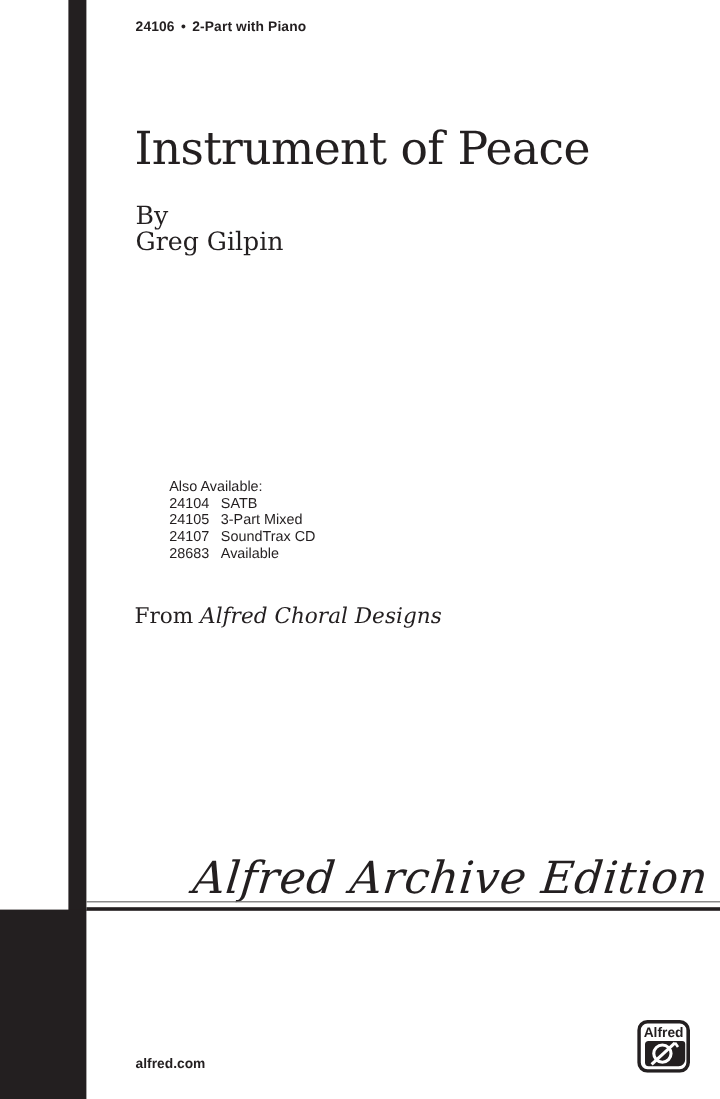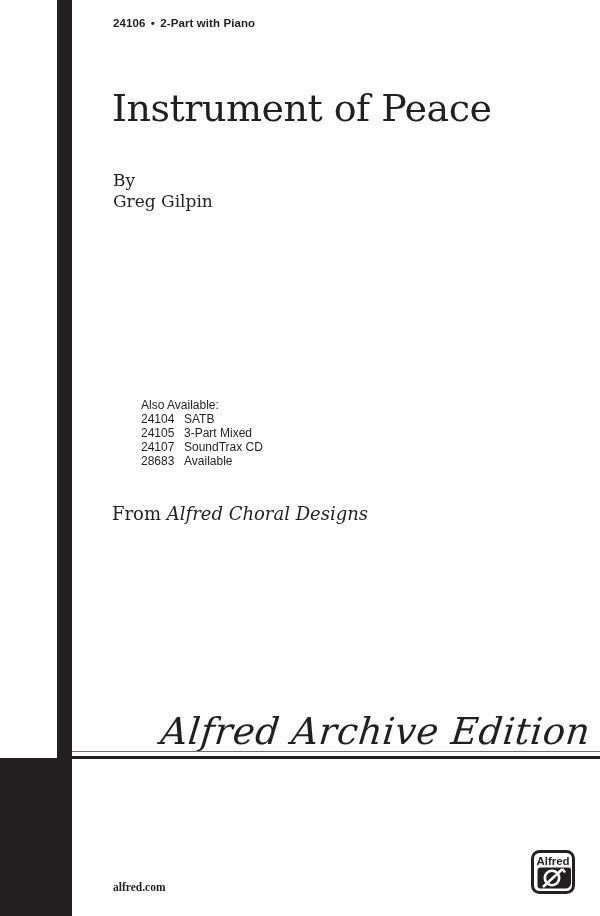--- a/index.html
+++ b/index.html
@@ -30,34 +30,34 @@
     position: absolute;
     left: 113px; top: 17px;
     font-size: 11.5px;
     font-weight: 700;
     letter-spacing: 0.1px;
   }
   .catalog .sep { font-weight: 700; padding: 0 2px; }
   
   .title {
     position: absolute;
-    left: 112px; top: 86px;
+    left: 112px; top: 102px;
     font-family: "DejaVu Serif", serif;
     font-size: 38px;
     font-weight: 500;
     letter-spacing: -0.5px;
     white-space: nowrap;
     text-align: right;
   }
   
   .byline {
     position: absolute;
     left: 113px; top: 170px;
     font-family: "DejaVu Serif", serif;
-    font-size: 17px;
+    font-size: 21px;
     line-height: 21px;
   }
   
   .also {
     position: absolute;
     left: 113px; top: 398px;
     font-size: 12px;
     line-height: 14px;
     margin-left: 28px;
   }
@@ -100,21 +100,20 @@
     left: 72px; right: 0; top: 756px;
     height: 3px;
     background: #231f20;
   }
   
   .website {
     position: absolute;
     left: 113px; top: 881px;
     font-size: 11.5px;
     font-weight: 700;
-    font-family: Liberation Serif, serif;
   }
   .logo {
     position: absolute;
     left: 531px; top: 850px;
     width: 44px; height: 44px;
   }
 </style>
 </head>
 <body>
 

